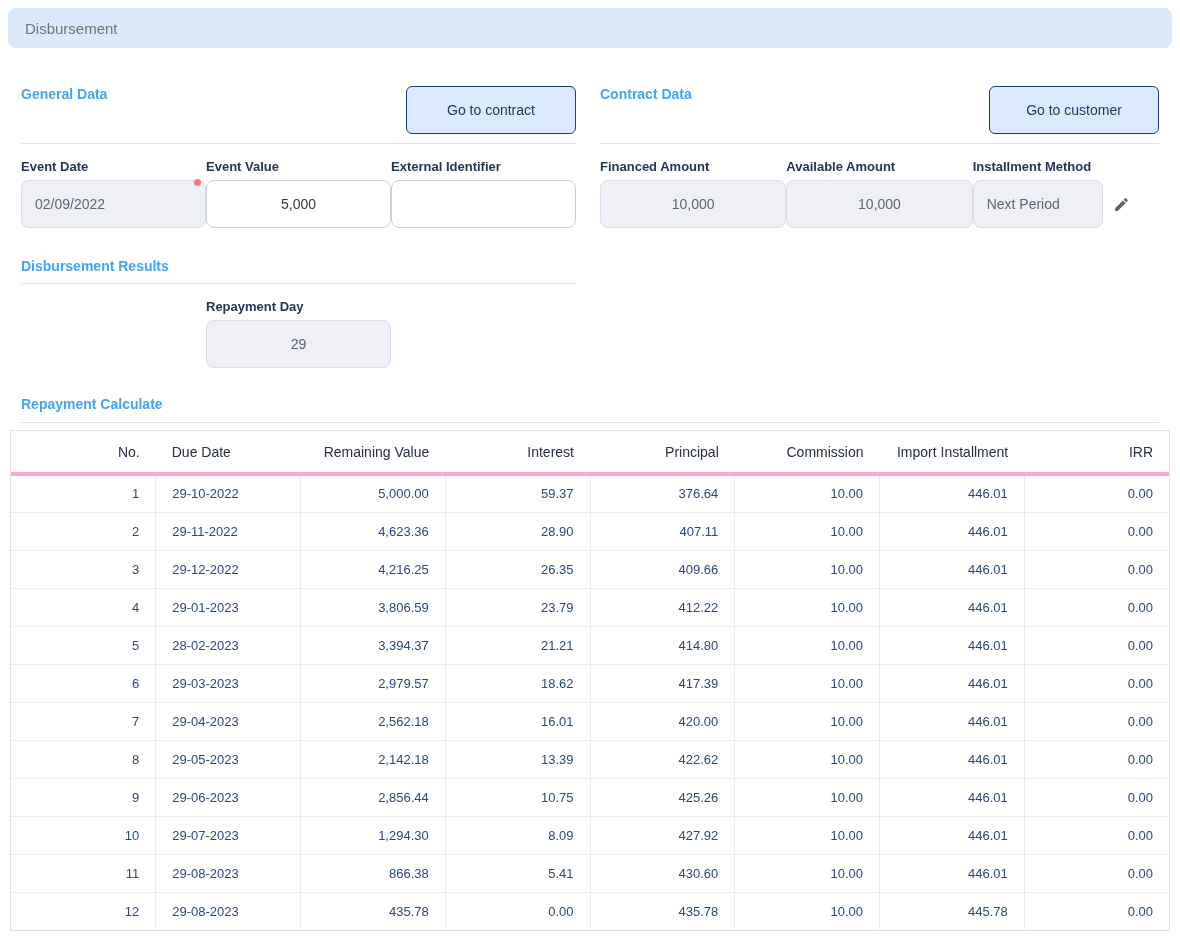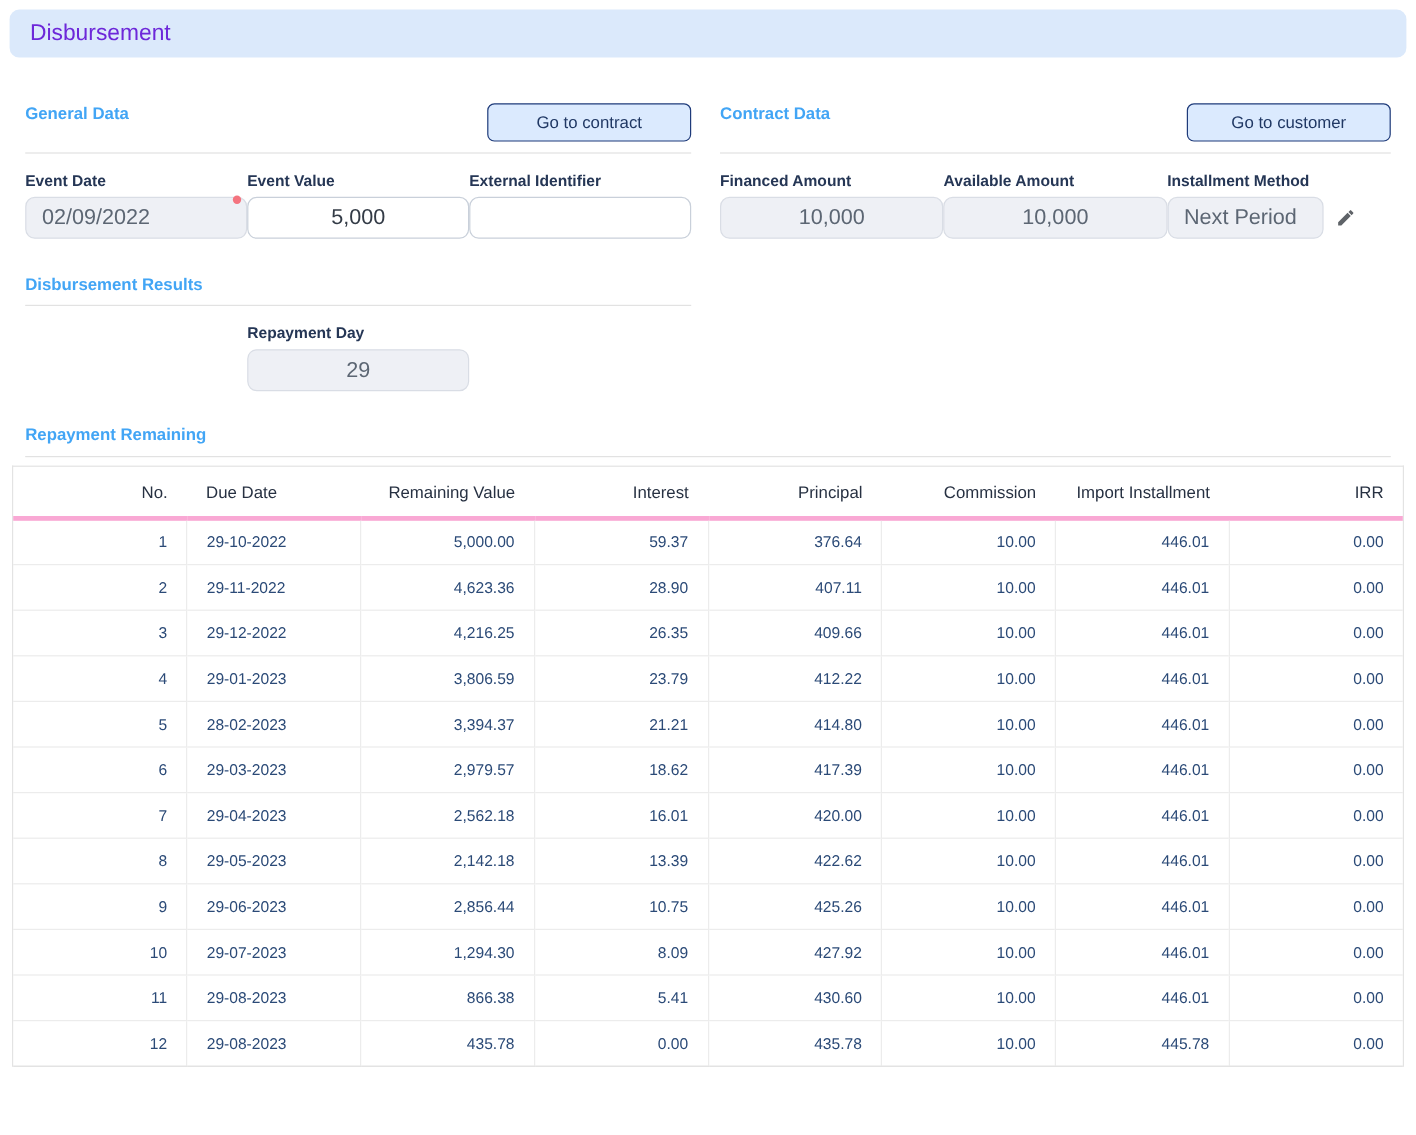--- a/index.html
+++ b/index.html
@@ -2,41 +2,41 @@
 <html><head>
 <meta charset="utf-8">
 <style>
   * { margin:0; padding:0; box-sizing:border-box; }
   html,body { width:1180px; height:946px; background:#ffffff;
     font-family:"Liberation Sans", sans-serif; overflow:hidden; }
 
   
   .banner { margin:8px; height:40px; background:#dbe9fb; border-radius:8px;
     display:flex; align-items:center; padding:0 17px; }
-  .banner-title { color:#6d28d9; font-size:19px; }
+  .banner-title { color:#737373; font-size:15px; }
 
   .content { padding:0 21px; }
 
   
   .top-grid { display:grid; grid-template-columns: 555px 559px; column-gap:24px; }
 
   .section-head { display:flex; justify-content:space-between; align-items:flex-start;
     margin-top:30px; padding-bottom:9px; border-bottom:1px solid #e2e2e2; min-height:32px; }
   .section-title { color:#42a5f5; font-size:14px; font-weight:bold; }
 
   .btn { background:#dbeafe; border:1px solid #1f3b7a; border-radius:6px;
     color:#203864; font-size:14px; font-family:"Liberation Sans",sans-serif;
-    height:32px; padding:0 18px; min-width:170px; cursor:pointer; }
+    height:48px; padding:0 18px; min-width:170px; cursor:pointer; }
 
   .fields-row { display:grid; grid-template-columns:repeat(3, 1fr); 
     margin-top:15px; }
   .flabel { display:block; color:#253655; font-size:13px; font-weight:bold; margin-bottom:6px; }
   .fwrap { position:relative; display:flex; align-items:center; }
-  .finput { width:100%; height:35px; border:1px solid #c9d0da; border-radius:8px;
-    background:#ffffff; font-size:18px; color:#333b46; padding:16px 13px;
+  .finput { width:100%; height:48px; border:1px solid #c9d0da; border-radius:8px;
+    background:#ffffff; font-size:14px; color:#333b46; padding:16px 13px;
     font-family:"Liberation Sans",sans-serif; outline:none; }
   .finput.ro { background:#eef0f5; border-color:#d9dde5; color:#5c6673; }
   .finput.ar { text-align:center; }
   .req-dot { position:absolute; left:-12px; top:-1px; width:7px; height:7px;
     border-radius:50%; background:#f4747f; }
   .pencil-btn { margin-left:9px; width:20px; height:20px; display:flex;
     align-items:center; justify-content:center; cursor:pointer; flex:none; }
   .im-wrap .finput { width:130px; flex:none; }
 
   
@@ -140,21 +140,21 @@
               </svg>
             </span>
           </div>
         </div>
       </div>
     </div>
   </div>
 
 
   <div class="section-head rs-head" style="min-height:20px;">
-    <span class="section-title">Repayment Remaining</span>
+    <span class="section-title">Repayment Calculate</span>
   </div>
 </div>
 
 <div class="table-wrap">
   <table>
     <thead>
       <tr>
           <th class="ar">No.</th>
           <th class="al">Due Date</th>
           <th class="ar">Remaining Value</th>

